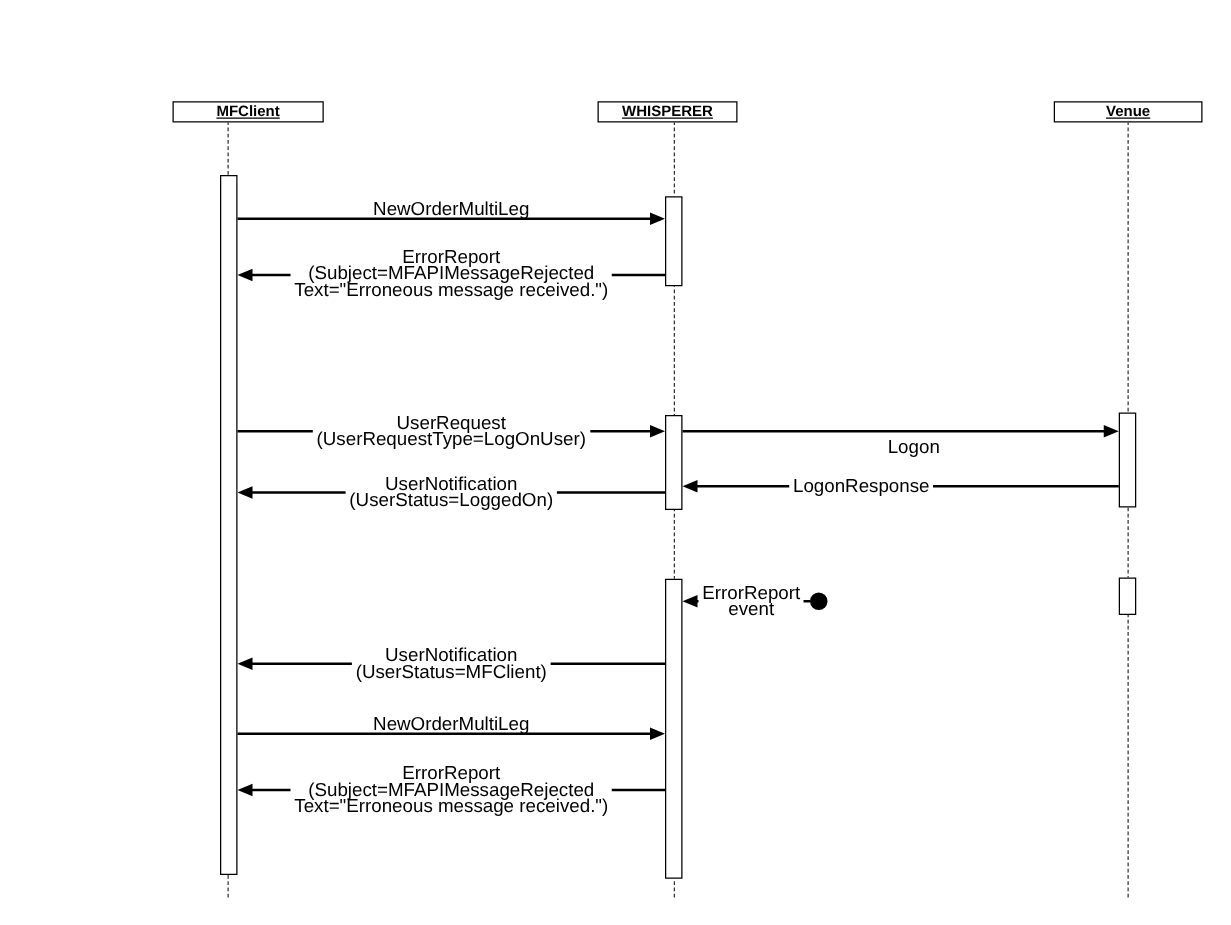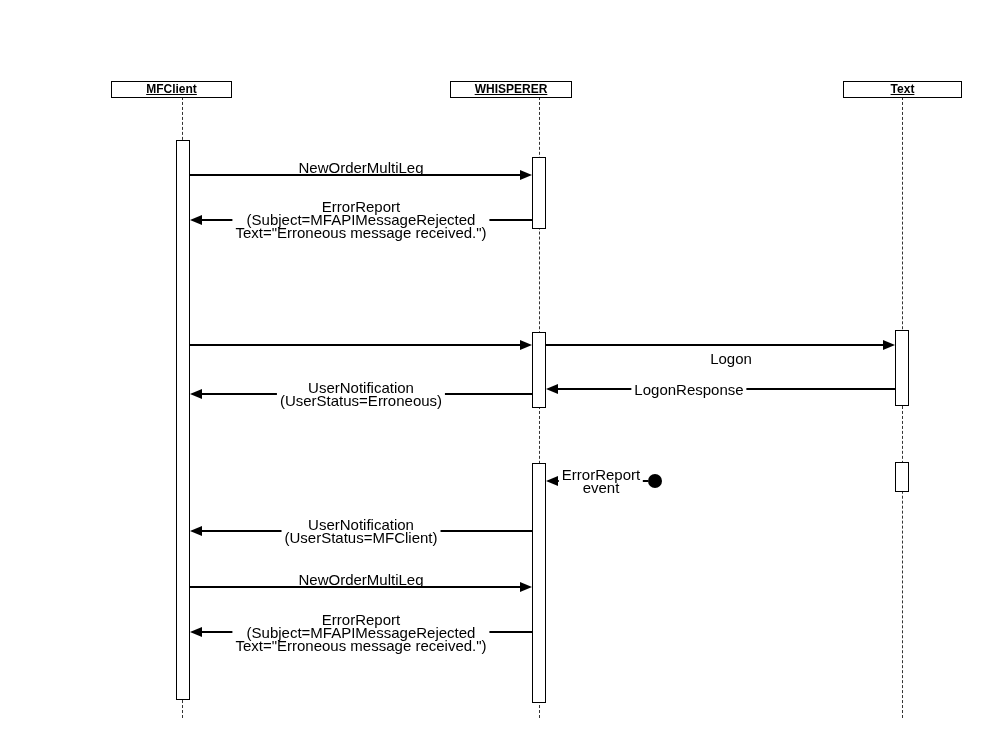--- a/index.html
+++ b/index.html
@@ -66,28 +66,28 @@
 </style>
 </head>
 <body>
 
 <div class="canvas">
 
   <div class="lifeline" style="left:182px;top:97px;height:621px;"></div>
   <div class="lifeline" style="left:539px;top:97px;height:621px;"></div>
   <div class="lifeline" style="left:902px;top:97px;height:621px;"></div>
 
-  <div class="head-box" style="left:111px;top:81px;width:121px;">
+  <div class="head-box" style="left:138px;top:81px;width:121px;">
     <span>MFClient</span>
   </div>
-  <div class="head-box" style="left:450px;top:81px;width:122px;">
+  <div class="head-box" style="left:478px;top:81px;width:112px;">
     <span>WHISPERER</span>
   </div>
   <div class="head-box" style="left:843px;top:81px;width:119px;">
-    <span>Text</span>
+    <span>Venue</span>
   </div>
 
   <div class="activation" style="left:176px;top:140px;height:560px;"></div>
   <div class="activation" style="left:532px;top:157px;height:72px;"></div>
   <div class="activation" style="left:532px;top:332px;height:76px;"></div>
   <div class="activation" style="left:532px;top:463px;height:240px;"></div>
   <div class="activation" style="left:895px;top:330px;height:76px;"></div>
   <div class="activation" style="left:895px;top:462px;height:30px;"></div>
 
   <div class="arrow right" style="left:190px;top:170px;width:342px;">
@@ -105,20 +105,24 @@
   <div class="msg-label bg" style="left:361px;top:219px;">
     <div>ErrorReport</div>
     <div>(Subject=MFAPIMessageRejected</div>
     <div>Text="Erroneous message received.")</div>
   </div>
 
   <div class="arrow right" style="left:190px;top:340px;width:342px;">
     <div class="shaft"></div>
     <div class="head-right"></div>
   </div>
+  <div class="msg-label bg" style="left:361px;top:345px;">
+    <div>UserRequest</div>
+    <div>(UserRequestType=LogOnUser)</div>
+  </div>
 
   <div class="arrow right" style="left:546px;top:340px;width:349px;">
     <div class="shaft"></div>
     <div class="head-right"></div>
   </div>
   <div class="msg-label bg" style="left:731px;top:358px;">
     <div>Logon</div>
   </div>
 
   <div class="arrow left" style="left:546px;top:384px;width:349px;">
@@ -128,21 +132,21 @@
   <div class="msg-label bg" style="left:689px;top:389px;">
     <div>LogonResponse</div>
   </div>
 
   <div class="arrow left" style="left:190px;top:389px;width:342px;">
     <div class="shaft"></div>
     <div class="head-left"></div>
   </div>
   <div class="msg-label bg" style="left:361px;top:394px;">
     <div>UserNotification</div>
-    <div>(UserStatus=Erroneous)</div>
+    <div>(UserStatus=LoggedOn)</div>
   </div>
 
   <div class="arrow left" style="left:546px;top:476px;width:102px;">
     <div class="shaft"></div>
     <div class="head-left"></div>
   </div>
   <div class="event-circle" style="left:648px;top:474px;"></div>
   <div class="msg-label bg" style="left:601px;top:481px;">
     <div>ErrorReport</div>
     <div>event</div>

